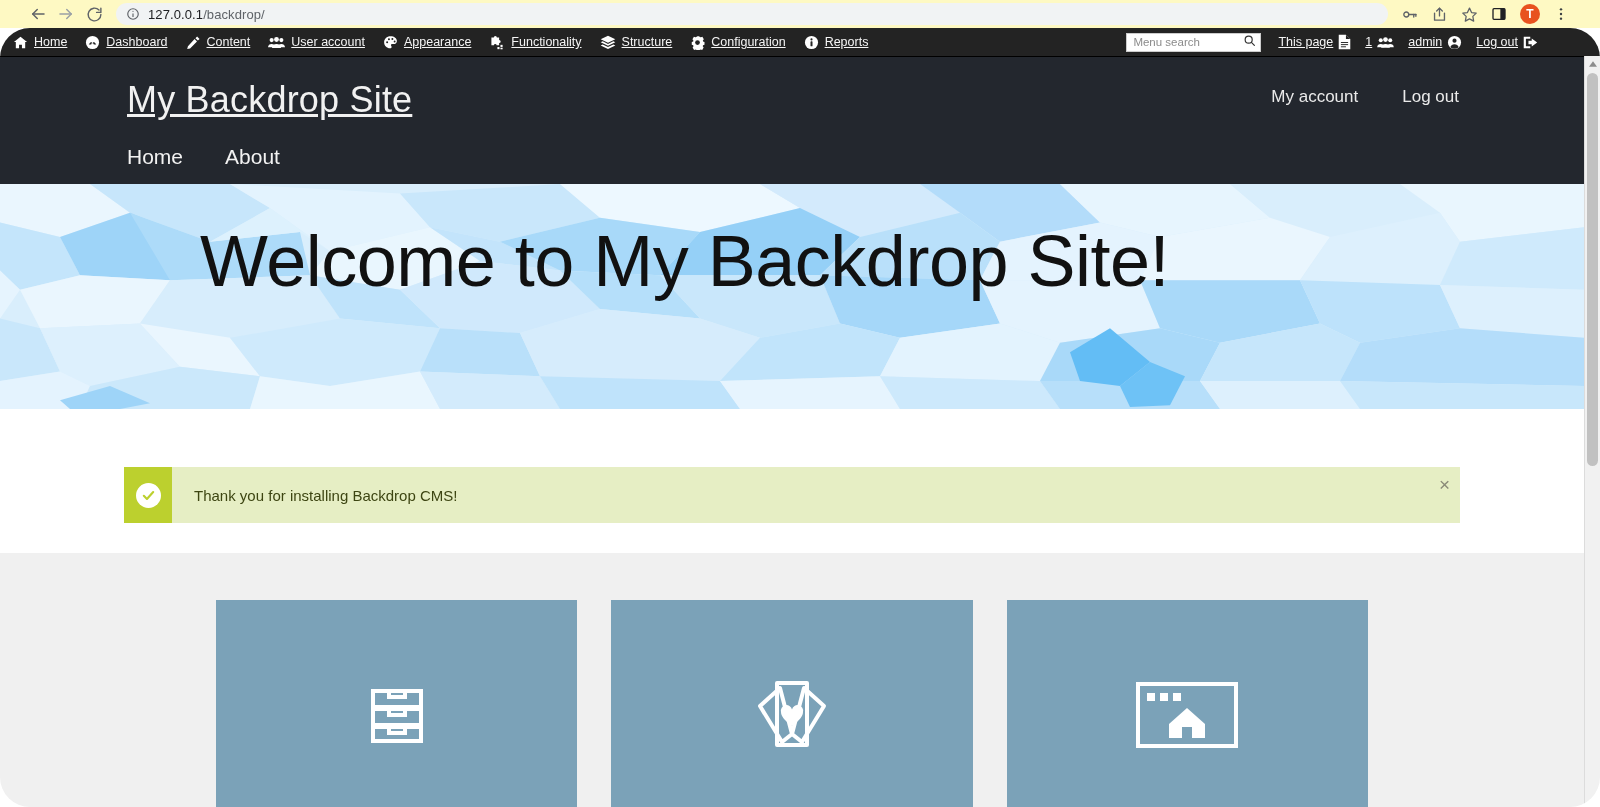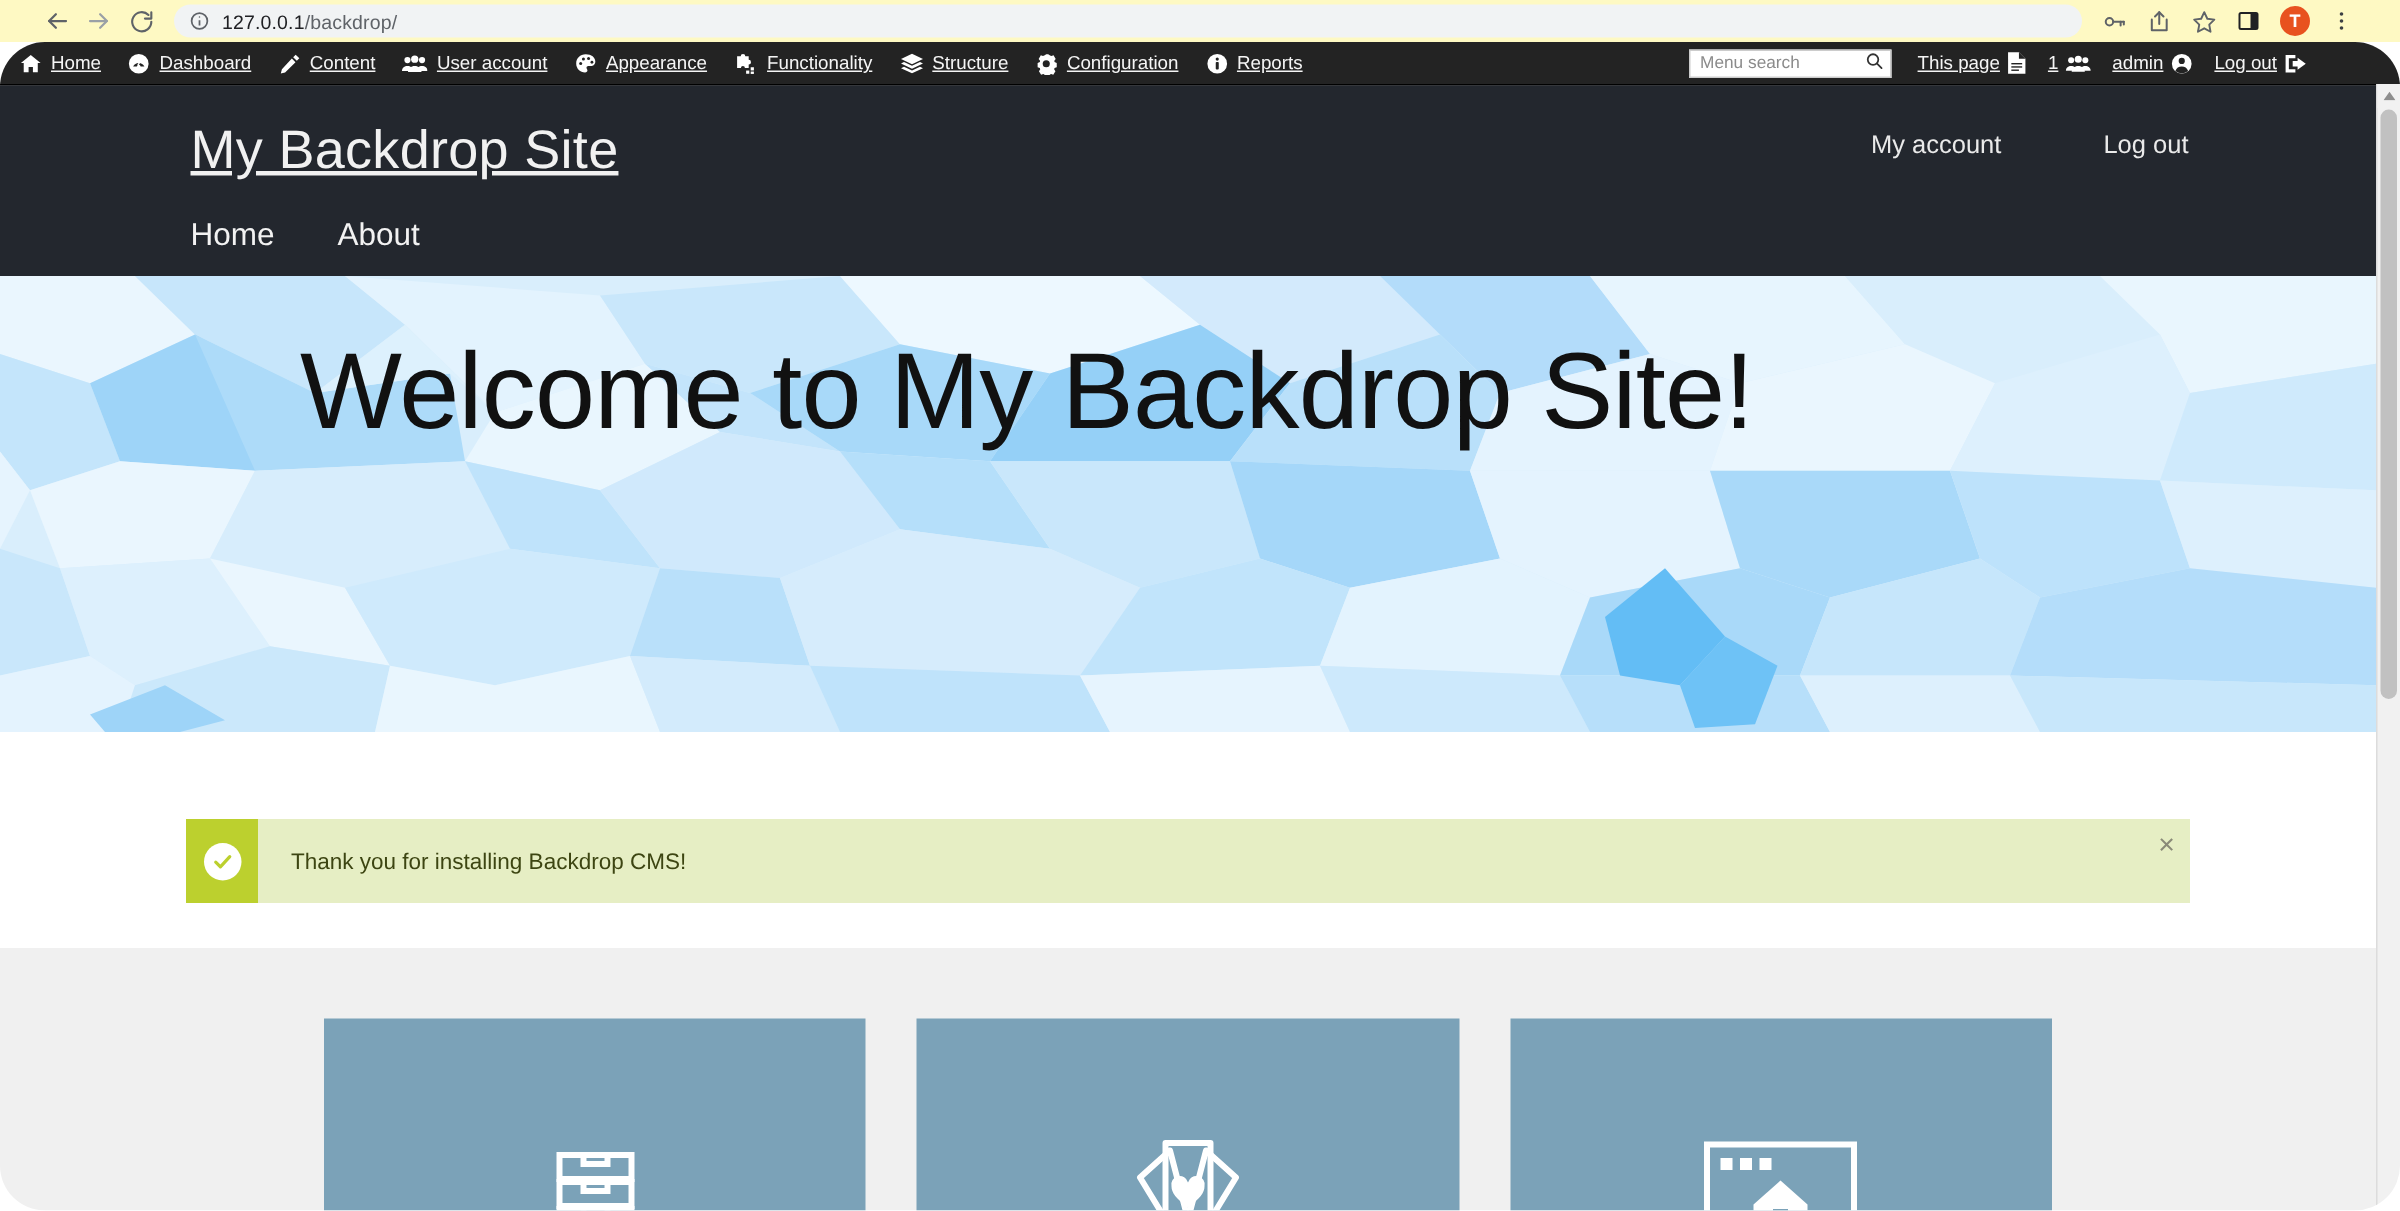--- a/index.html
+++ b/index.html
@@ -123,38 +123,38 @@
     left: 20px; top: 22px;
     font-size: 36px;
     color: #f1f1f1;
     font-weight: normal;
     letter-spacing: .2px;
   }
   .secondary-menu {
     position: absolute;
     right: 18px; top: 30px;
     display: flex;
-    gap: 68px;
+    gap: 44px;
   }
   .secondary-menu a {
     color: #eaeaea; font-size: 17px; text-decoration: none;
   }
   .primary-menu {
     position: absolute;
     left: 20px; top: 88px;
     display: flex;
     gap: 42px;
   }
   .primary-menu a {
     color: #f2f2f2; font-size: 21px; text-decoration: none;
   }
 
   
   .hero {
-    height: 304px;
+    height: 225px;
     position: relative;
     overflow: hidden;
     background: #d8eefc;
     margin-right: 16px;
   }
   .hero svg.pattern { position: absolute; inset: 0; width: 100%; height: 100%; display:block; }
   .hero-title {
     position: absolute;
     left: 200px;
     top: 38px;

